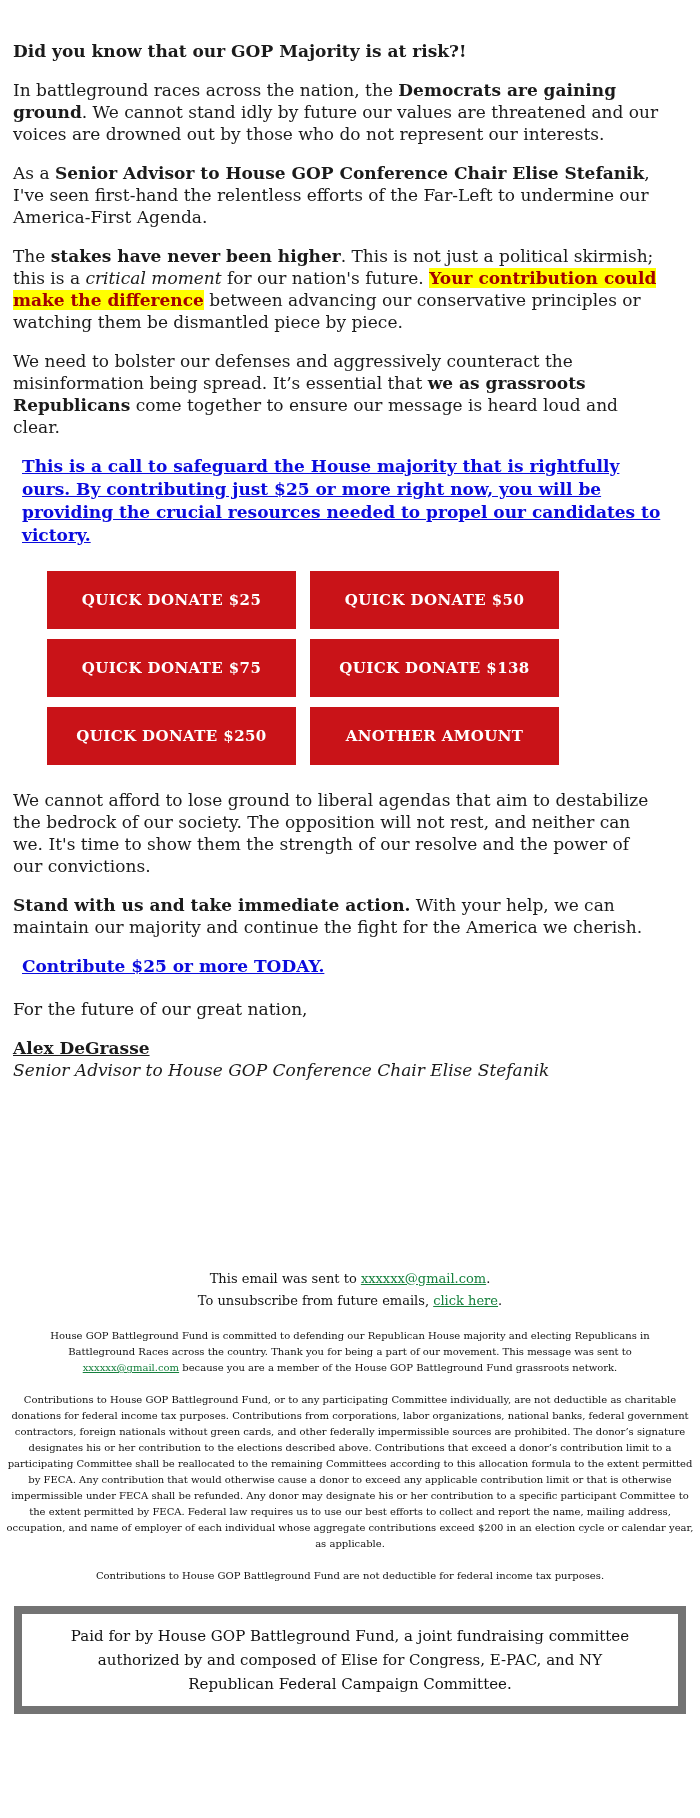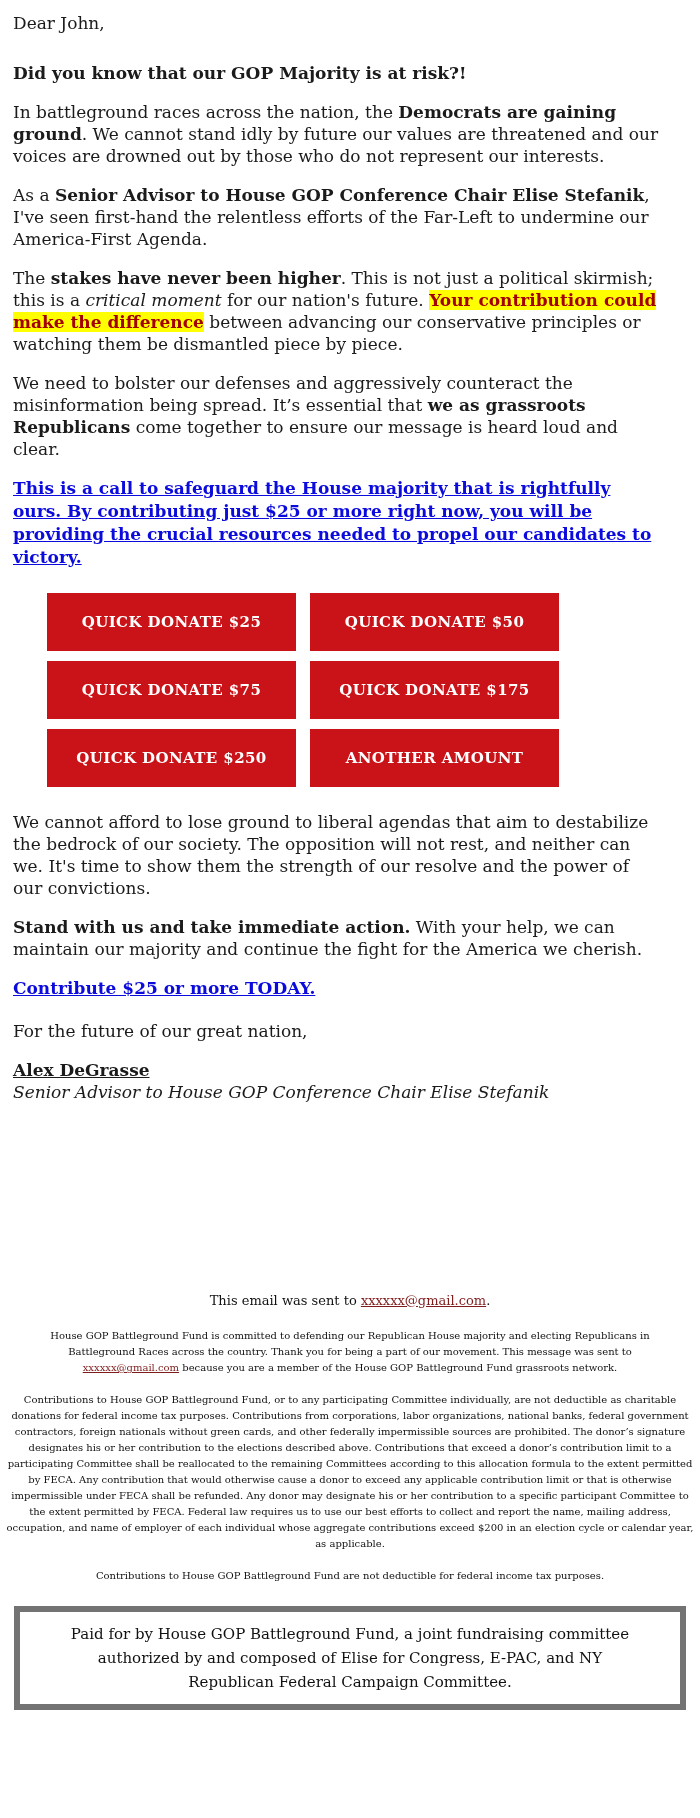--- a/index.html
+++ b/index.html
@@ -13,90 +13,90 @@
   body{
     width:700px;
     font-family:"DejaVu Serif","Liberation Serif",serif;
     color:var(--ink);
   }
   .email{padding:12px 38px 0 13px;}
   .para{font-size:17px;line-height:22px;margin:0 0 17px 0;}
   .bold{font-weight:bold;margin-top:28px;}
   .hl{background:var(--hl-bg);color:var(--hl-text);font-weight:bold;}
   .cta{
-    font-size:17px;line-height:23px;margin:0 0 20px 0;
+    font-size:17px;line-height:23px;margin:0 0 20px 9px;
     color:var(--link);font-weight:bold;text-decoration:underline;cursor:pointer;display:block;
   }
   .btn-grid{
     width:512px;margin:24px 0 24px 34px;
     display:grid;grid-template-columns:repeat(2,249px);gap:10px 14px;
   }
   .btn{
     background:var(--red);color:#ffffff;height:58px;
     display:flex;align-items:center;justify-content:center;
     font-weight:bold;font-size:15px;letter-spacing:.4px;
     cursor:pointer;text-align:right;
   }
   .sig-name{font-weight:bold;margin:0;text-decoration:underline;}
   .sig-title{font-style:italic;margin:0 0 17px 0;}
   .gap{height:170px;}
   .footer{text-align:center;color:#111111;}
   .f{font-size:13px;line-height:22px;margin:0;padding:0 20px;}
   .fs{font-size:10px;line-height:16px;margin:16px 0 0 0;padding:0 22px;}
   .fs-wide{padding:0 6px;}
-  .flink{color:#7f1d1d;text-decoration:underline;cursor:pointer;}
+  .flink{color:#15803d;text-decoration:underline;cursor:pointer;}
   .paidbox{
-    border:6px solid #737373;margin:22px 14px 26px 14px;padding:10px 36px;
+    border:8px solid #737373;margin:22px 14px 26px 14px;padding:10px 36px;
   }
   .paidbox p{font-size:15px;line-height:24px;text-align:center;margin:0;}
 </style>
 </head>
 <body>
 
 <div class="email">
 
-  <p class="para">Dear John,</p>
 
   <p class="para bold">Did you know that our GOP Majority is at risk?!</p>
 
   <p class="para"><span>In battleground races across the nation, the </span><b>Democrats are gaining ground</b><span>. We cannot stand idly by future our values are threatened and our voices are drowned out by those who do not represent our interests.</span></p>
 
   <p class="para"><span>As a </span><b>Senior Advisor to House GOP Conference Chair Elise Stefanik</b><span>, I've seen first-hand the relentless efforts of the Far-Left to undermine our America-First Agenda.</span></p>
 
   <p class="para"><span>The </span><b>stakes have never been higher</b><span>. This is not just a political skirmish; this is a </span><i>critical moment</i><span> for our nation's future. </span><span class="hl">Your contribution could make the difference</span><span> between advancing our conservative principles or watching them be dismantled piece by piece.</span></p>
 
   <p class="para"><span>We need to bolster our defenses and aggressively counteract the misinformation being spread. It’s essential that </span><b>we as grassroots Republicans</b><span> come together to ensure our message is heard loud and clear.</span></p>
 
   <a class="cta">This is a call to safeguard the House majority that is rightfully ours. By contributing just $25 or more right now, you will be providing the crucial resources needed to propel our candidates to victory.</a>
 
   <div class="btn-grid">
     <a class="btn">QUICK DONATE $25</a>
     <a class="btn">QUICK DONATE $50</a>
     <a class="btn">QUICK DONATE $75</a>
-    <a class="btn">QUICK DONATE $175</a>
+    <a class="btn">QUICK DONATE $138</a>
     <a class="btn">QUICK DONATE $250</a>
     <a class="btn">ANOTHER AMOUNT</a>
   </div>
 
   <p class="para">We cannot afford to lose ground to liberal agendas that aim to destabilize the bedrock of our society. The opposition will not rest, and neither can we. It's time to show them the strength of our resolve and the power of our convictions.</p>
 
   <p class="para"><b>Stand with us and take immediate action.</b><span> With your help, we can maintain our majority and continue the fight for the America we cherish.</span></p>
 
   <a class="cta">Contribute $25 or more TODAY.</a>
 
   <p class="para">For the future of our great nation,</p>
 
   <p class="para sig-name">Alex DeGrasse</p>
   <p class="para sig-title">Senior Advisor to House GOP Conference Chair Elise Stefanik</p>
 </div>
 
 <div class="gap"></div>
 
 <div class="footer">
   <p class="f"><span>This email was sent to </span><a class="flink">xxxxxx@gmail.com</a><span>.</span></p>
+  <p class="f"><span>To unsubscribe from future emails, </span><a class="flink">click here</a><span>.</span></p>
 
   <p class="fs"><span>House GOP Battleground Fund is committed to defending our Republican House majority and electing Republicans in Battleground Races across the country. Thank you for being a part of our movement. This message was sent to </span><a class="flink">xxxxxx@gmail.com</a><span> because you are a member of the House GOP Battleground Fund grassroots network.</span></p>
 
   <p class="fs fs-wide">Contributions to House GOP Battleground Fund, or to any participating Committee individually, are not deductible as charitable donations for federal income tax purposes. Contributions from corporations, labor organizations, national banks, federal government contractors, foreign nationals without green cards, and other federally impermissible sources are prohibited. The donor’s signature designates his or her contribution to the elections described above. Contributions that exceed a donor’s contribution limit to a participating Committee shall be reallocated to the remaining Committees according to this allocation formula to the extent permitted by FECA. Any contribution that would otherwise cause a donor to exceed any applicable contribution limit or that is otherwise impermissible under FECA shall be refunded. Any donor may designate his or her contribution to a specific participant Committee to the extent permitted by FECA. Federal law requires us to use our best efforts to collect and report the name, mailing address, occupation, and name of employer of each individual whose aggregate contributions exceed $200 in an election cycle or calendar year, as applicable.</p>
 
 
   <p class="fs">Contributions to House GOP Battleground Fund are not deductible for federal income tax purposes.</p>
 
   <div class="paidbox">
     <p>Paid for by House GOP Battleground Fund, a joint fundraising committee authorized by and composed of Elise for Congress, E-PAC, and NY Republican Federal Campaign Committee.</p>

